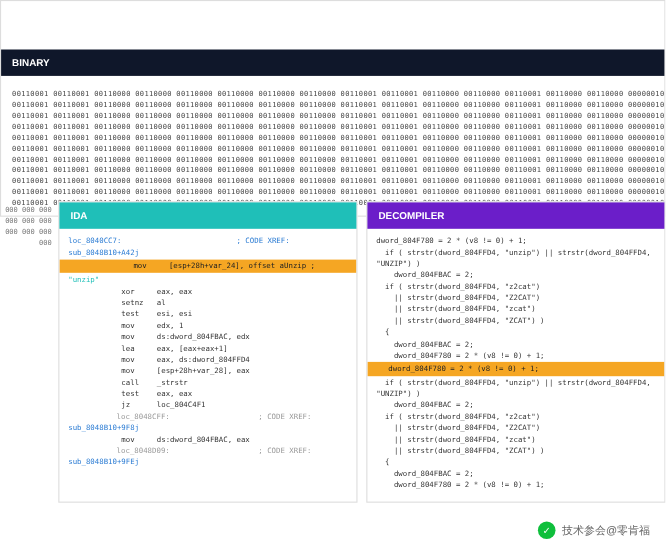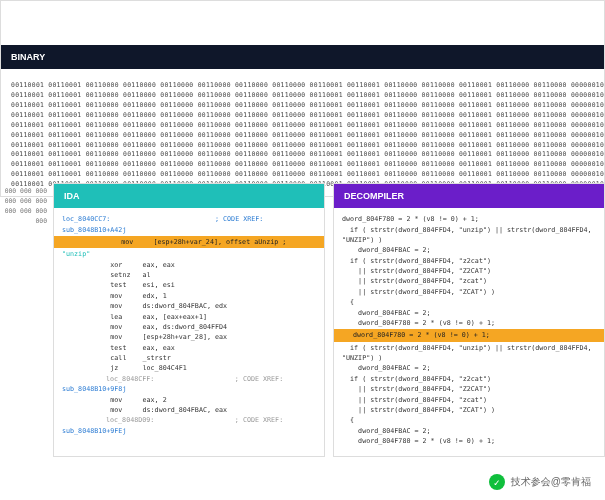--- a/index.html
+++ b/index.html
@@ -142,28 +142,27 @@
           <span class="hl">            mov     [esp+28h+var_24], offset aUnzip ;</span>
           <span class="line tealtxt">"unzip"</span>
           <span class="line">            xor     eax, eax</span>
           <span class="line">            setnz   al</span>
           <span class="line">            test    esi, esi</span>
           <span class="line">            mov     edx, 1</span>
           <span class="line">            mov     ds:dword_804FBAC, edx</span>
           <span class="line">            lea     eax, [eax+eax+1]</span>
           <span class="line">            mov     eax, ds:dword_804FFD4</span>
           <span class="line">            mov     [esp+28h+var_28], eax</span>
+          <span class="line">            call    _strstr</span>
           <span class="line">            test    eax, eax</span>
-          <span class="line">            call    _strstr</span>
           <span class="line">            jz      loc_804C4F1</span>
           <span class="line"></span>
           <span class="line gray">loc_8048CFF:                    ; CODE XREF:</span>
           <span class="line blue">sub_8048B10+9F8j</span>
           <span class="line"></span>
-          <span class="line">            mov     eax, 2</span>
           <span class="line">            mov     ds:dword_804FBAC, eax</span>
           <span class="line"></span>
           <span class="line gray">loc_8048D09:                    ; CODE XREF:</span>
           <span class="line blue">sub_8048B10+9FEj</span>
         </div>
     </div>
 
     <div class="dec-panel">
       <div class="header dec-header">DECOMPILER</div>
       <div class="code-body" id="dec-body">

